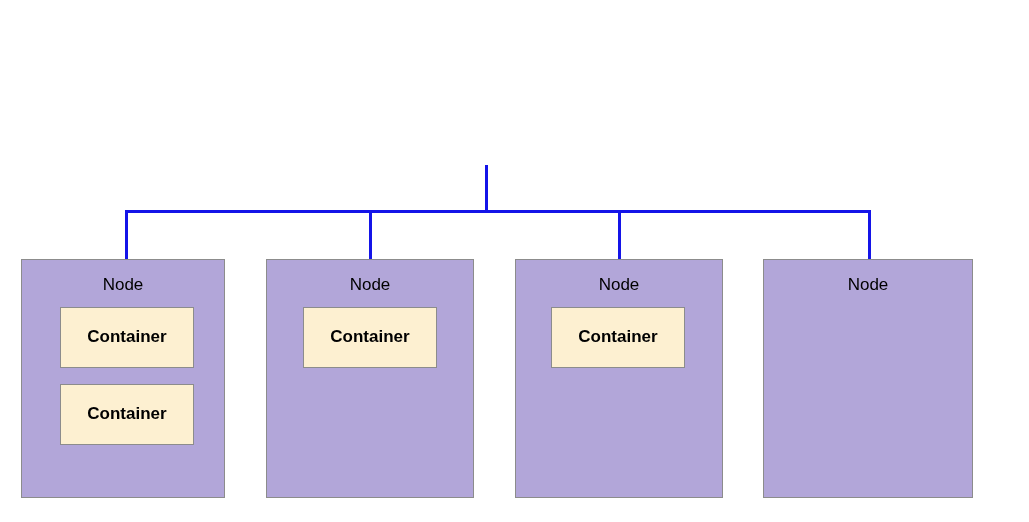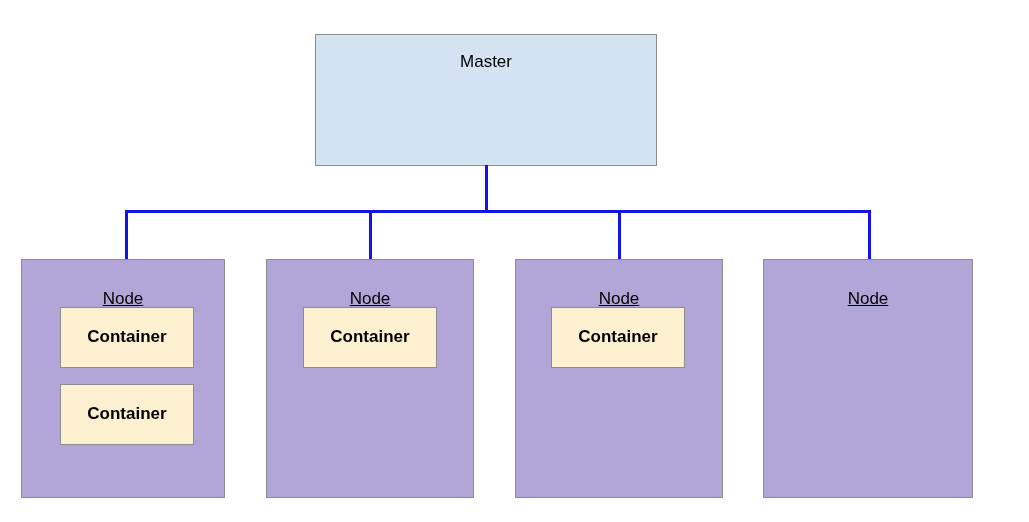--- a/index.html
+++ b/index.html
@@ -52,21 +52,21 @@
     position: absolute;
     left: 0;
     right: 0;
     text-align: center;
     color: #000000;
     font-size: 17px;
     line-height: 20px;
     white-space: nowrap;
   }
   .master-box .box-label { top: 17px; }
-  .node-box .box-label   { top: 29px; text-decoration: underline; }
+  .node-box .box-label   { top: 15px; }
   .container-box .box-label { top: 19px; font-weight: bold; }
 
   .conn {
     position: absolute;
     background: #1414e8;
   }
   .conn-v { width: 3px; }
   .conn-h { height: 3px; }
 
   .stem-master { left: 485px; top: 165px;  height: 48px; }
@@ -74,23 +74,20 @@
   .drop-1      { left: 125px; top: 210px;  height: 50px; }
   .drop-2      { left: 369px; top: 210px;  height: 50px; }
   .drop-3      { left: 618px; top: 210px;  height: 50px; }
   .drop-4      { left: 868px; top: 210px;  height: 50px; }
 </style>
 </head>
 <body>
 
 <div id="canvas">
 
-  <div class="box master-box">
-    <div class="box-label">Master</div>
-  </div>
 
   <div class="conn conn-v stem-master"></div>
   <div class="conn conn-h bus"></div>
   <div class="conn conn-v drop-1"></div>
   <div class="conn conn-v drop-2"></div>
   <div class="conn conn-v drop-3"></div>
   <div class="conn conn-v drop-4"></div>
 
   <div class="box node-box node-1">
     <div class="box-label">Node</div>

